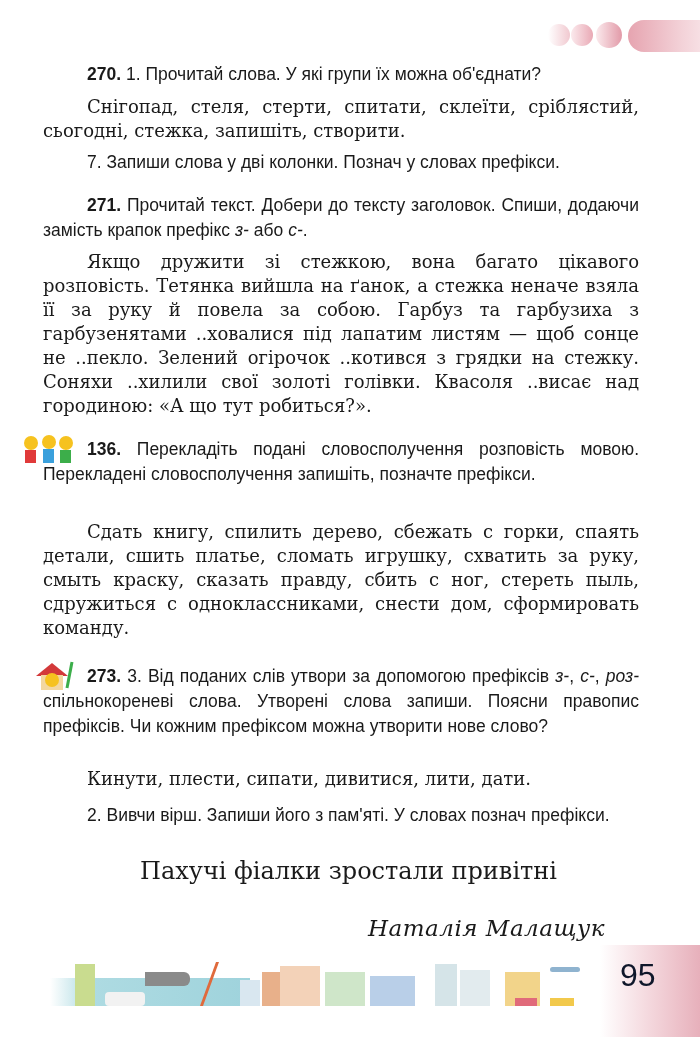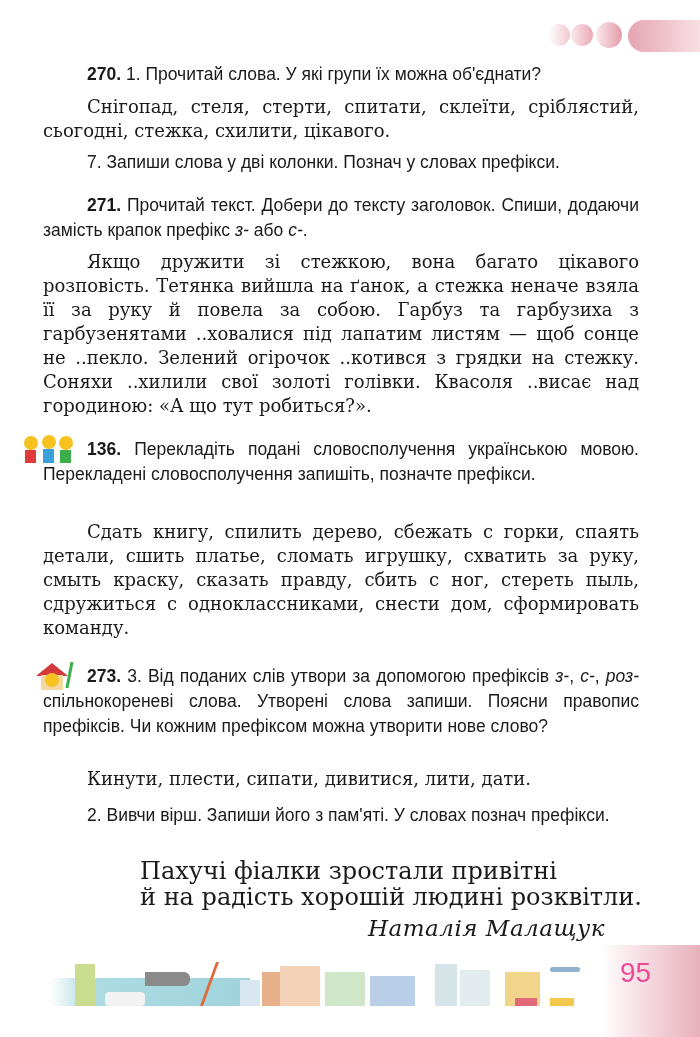--- a/index.html
+++ b/index.html
@@ -33,38 +33,38 @@
     .poem { position: absolute; left: 140px; top: 858px; font-size: 24px; line-height: 26px; }
     .author { position: absolute; left: 368px; top: 915px; font-size: 23px; font-style: italic; letter-spacing: 0.5px; }
 
     
     .city { position: absolute; left: 50px; top: 950px; width: 540px; height: 58px; overflow: hidden; }
     .water { position: absolute; left: 0; top: 28px; width: 200px; height: 28px;
              background: linear-gradient(90deg, rgba(255,255,255,0) 0%, #aedbe2 20%, #9fd3dc 100%); }
     .bldg { position: absolute; bottom: 2px; }
     .page-strip { position: absolute; left: 600px; top: 945px; width: 100px; height: 92px;
                   background: linear-gradient(90deg, #ffffff 0%, #f5dbe0 45%, #e7b0bb 100%); }
-    .page-num { position: absolute; left: 620px; top: 957px; font-size: 28px; color: #ec4899; }
+    .page-num { position: absolute; left: 620px; top: 957px; font-size: 32px; color: #0f172a; }
   </style>
 </head>
 <body>
 
 <div class="top-deco">
   <div class="dot d1"></div>
   <div class="dot d2"></div>
   <div class="dot d3"></div>
   <div class="pill"></div>
 </div>
 
 <div class="block instr sans" style="top:62px;">
   <span class="ind"></span><span class="num">270.</span>
   <span>1. Прочитай слова. У які групи їх можна об'єднати?</span>
 </div>
 <div class="block ex serif" style="top:95px;">
-  <span class="ind"></span><span>Снігопад, стеля, стерти, спитати, склеїти, сріблястий, сьогодні, стежка, схилити, цікавого.</span>
+  <span class="ind"></span><span>Снігопад, стеля, стерти, спитати, склеїти, сріблястий, сьогодні, стежка, запишіть, створити.</span>
 </div>
 <div class="block instr sans" style="top:150px;">
   <span class="ind"></span><span>7. Запиши слова у дві колонки. Познач у словах префікси.</span>
 </div>
 
 <div class="block instr sans" style="top:193px;">
   <span class="ind"></span><span class="num">271.</span>
   <span>Прочитай текст. Добери до тексту заголовок. Спиши, додаючи замість крапок префікс </span><i>з-</i><span> або </span><i>с-</i><span>.</span>
 </div>
 <div class="block ex serif" style="top:250px;">
@@ -74,21 +74,21 @@
 <svg class="icon-kids" viewBox="0 0 58 30">
   <circle cx="11" cy="9" r="7" fill="#f6c21f"></circle>
     <rect x="5" y="16" width="11" height="13" fill="#e03a3a"></rect>
   <circle cx="29" cy="8" r="7" fill="#f6c21f"></circle>
     <rect x="23" y="15" width="11" height="14" fill="#3aa0dc"></rect>
   <circle cx="46" cy="9" r="7" fill="#f6c21f"></circle>
     <rect x="40" y="16" width="11" height="13" fill="#3cae4a"></rect>
 </svg>
 <div class="block instr sans" style="top:437px;">
   <span class="ind"></span><span class="num">136.</span>
-  <span>Перекладіть подані словосполучення українською мовою. Перекладені словосполучення запишіть, позначте префікси.</span>
+  <span>Перекладіть подані словосполучення розповість мовою. Перекладені словосполучення запишіть, позначте префікси.</span>
 </div>
 <div class="block ex serif" style="top:520px;">
   <span class="ind"></span><span>Сдать книгу, спилить дерево, сбежать с горки, спаять детали, сшить платье, сломать игрушку, схватить за руку, смыть краску, сказать правду, сбить с ног, стереть пыль, сдружиться с одноклассниками, снести дом, сформировать команду.</span>
 </div>
 
 <svg class="icon-house" viewBox="0 0 44 32">
   <polygon points="2,16 18,3 34,16" fill="#d3393a"></polygon>
   <rect x="7" y="15" width="22" height="15" fill="#f3d7a0"></rect>
   <circle cx="18" cy="20" r="7" fill="#f6c21f"></circle>
   <line x1="38" y1="2" x2="33" y2="28" stroke="#3cae4a" stroke-width="3"></line>
@@ -98,21 +98,20 @@
   <span>3. Від поданих слів утвори за допомогою префіксів </span><i>з-</i><span>, </span><i>с-</i><span>, </span><i>роз-</i><span> спільнокореневі слова. Утворені слова запиши. Поясни правопис префіксів. Чи кожним префіксом можна утворити нове слово?</span>
 </div>
 <div class="block ex serif" style="top:767px;">
   <span class="ind"></span><span>Кинути, плести, сипати, дивитися, лити, дати.</span>
 </div>
 <div class="block instr sans" style="top:803px;">
   <span class="ind"></span><span>2. Вивчи вірш. Запиши його з пам'яті. У словах познач префікси.</span>
 </div>
 <div class="poem serif">
   <div>Пахучі фіалки зростали привітні</div>
-  <div>й на радість хорошій людині розквітли.</div>
 </div>
 <div class="author serif">Наталія Малащук</div>
 
 <div class="city">
   <div class="water"></div>
   <div class="bldg" style="left:25px;width:20px;height:42px;background:#c9dc8f;"></div>
   <div class="bldg" style="left:55px;width:40px;height:14px;background:#f2f2f2;border-radius:4px;"></div>
   <div class="bldg" style="left:95px;bottom:22px;width:45px;height:14px;background:#8a8a8a;border-radius:0 6px 6px 0;"></div>
   <div class="bldg" style="left:158px;width:3px;height:44px;background:#e06a3c;transform:skewX(-20deg);"></div>
   <div class="bldg" style="left:190px;width:20px;height:26px;background:#d9e7f0;"></div>

